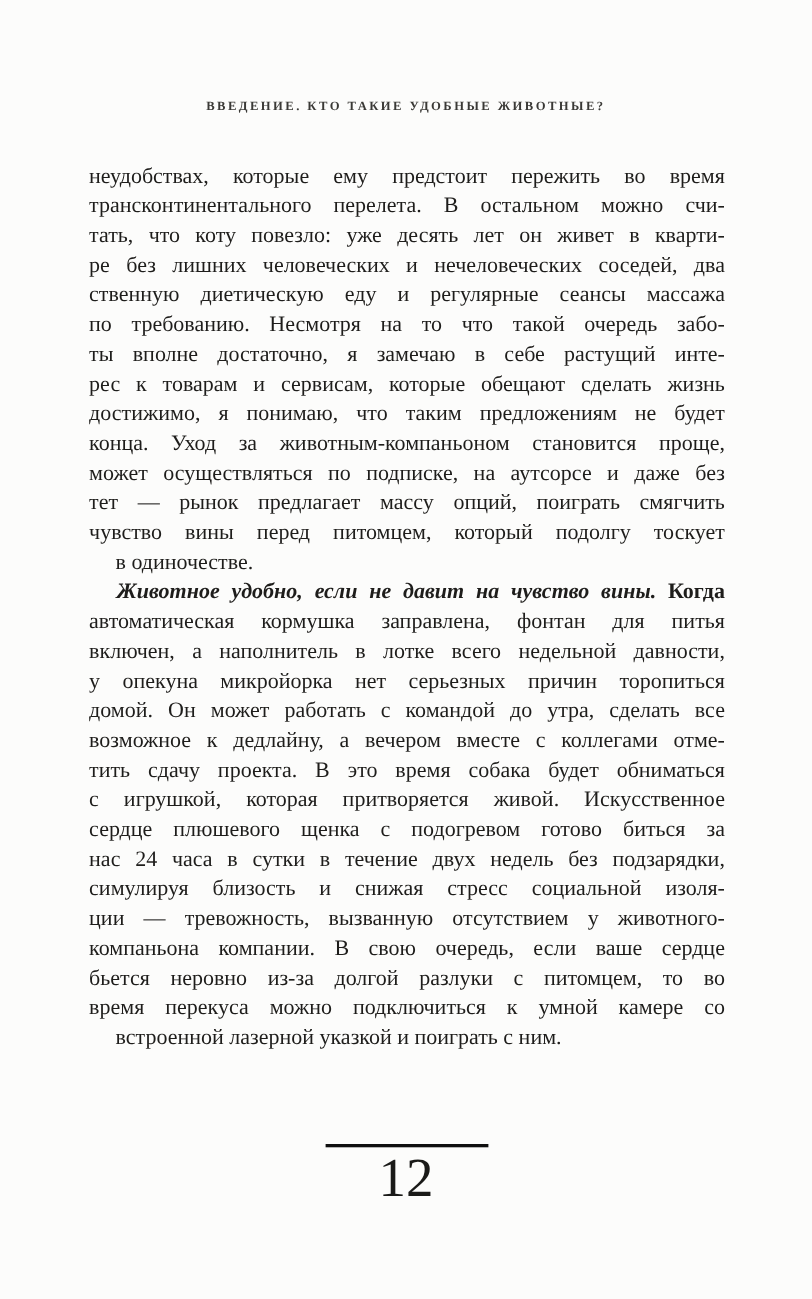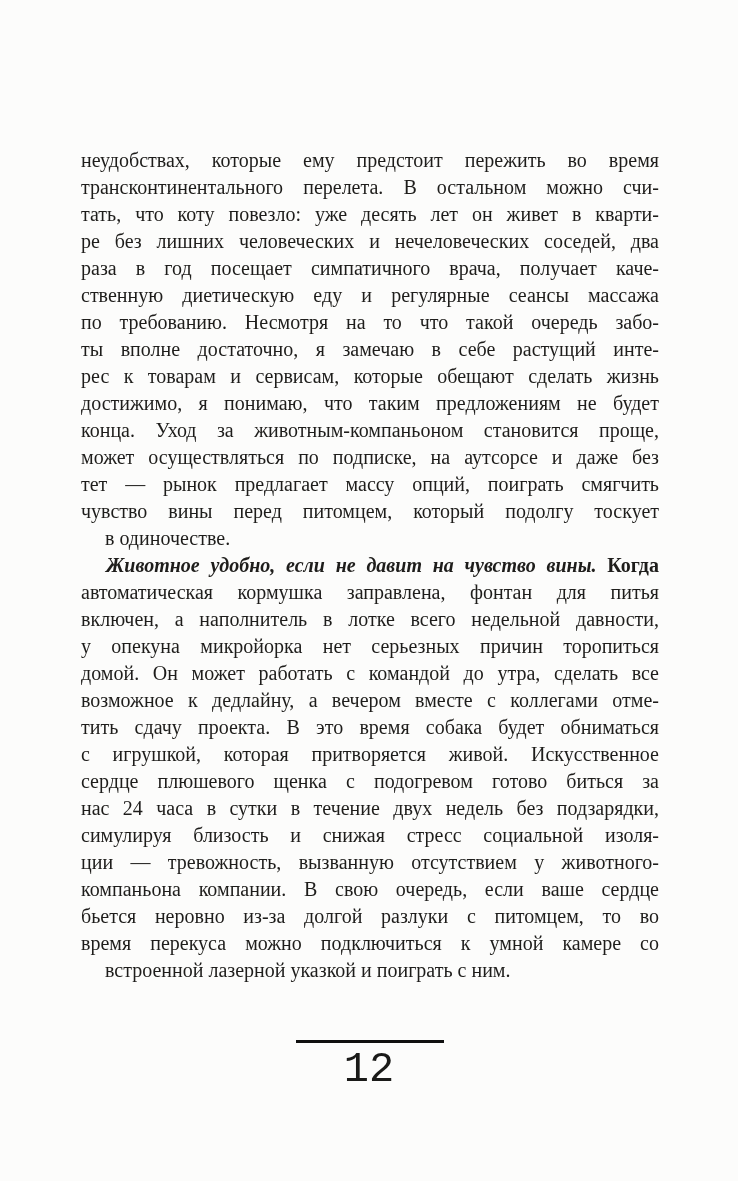--- a/index.html
+++ b/index.html
@@ -65,39 +65,38 @@
     width: 148px;
     height: 3px;
     background: #0f0f0f;
   }
   .page-number {
     position: absolute;
     top: 1046px;
     left: 0;
     width: 100%;
     text-align: center;
-    font-size: 42px;
+    font-size: 50px;
     line-height: 48px;
     color: #1a1a18;
-    font-family: Liberation Mono, monospace;
   }
 </style>
 </head>
 <body>
 
 <div class="page">
 
+  <div class="running-head">ВВЕДЕНИЕ. КТО ТАКИЕ УДОБНЫЕ ЖИВОТНЫЕ?</div>
 
   <div class="text-block">
 
     <div class="line">неудобствах, которые ему предстоит пережить во время</div>
     <div class="line">трансконтинентального перелета. В остальном можно счи-</div>
     <div class="line">тать, что коту повезло: уже десять лет он живет в кварти-</div>
     <div class="line">ре без лишних человеческих и нечеловеческих соседей, два</div>
-    <div class="line">раза в год посещает симпатичного врача, получает каче-</div>
     <div class="line">ственную диетическую еду и регулярные сеансы массажа</div>
     <div class="line">по требованию. Несмотря на то что такой очередь забо-</div>
     <div class="line">ты вполне достаточно, я замечаю в себе растущий инте-</div>
     <div class="line">рес к товарам и сервисам, которые обещают сделать жизнь</div>
     <div class="line">достижимо, я понимаю, что таким предложениям не будет</div>
     <div class="line">конца. Уход за животным-компаньоном становится проще,</div>
     <div class="line">может осуществляться по подписке, на аутсорсе и даже без</div>
     <div class="line">тет — рынок предлагает массу опций, поиграть смягчить</div>
     <div class="line">чувство вины перед питомцем, который подолгу тоскует</div>
     <div class="line last">в одиночестве.</div>

